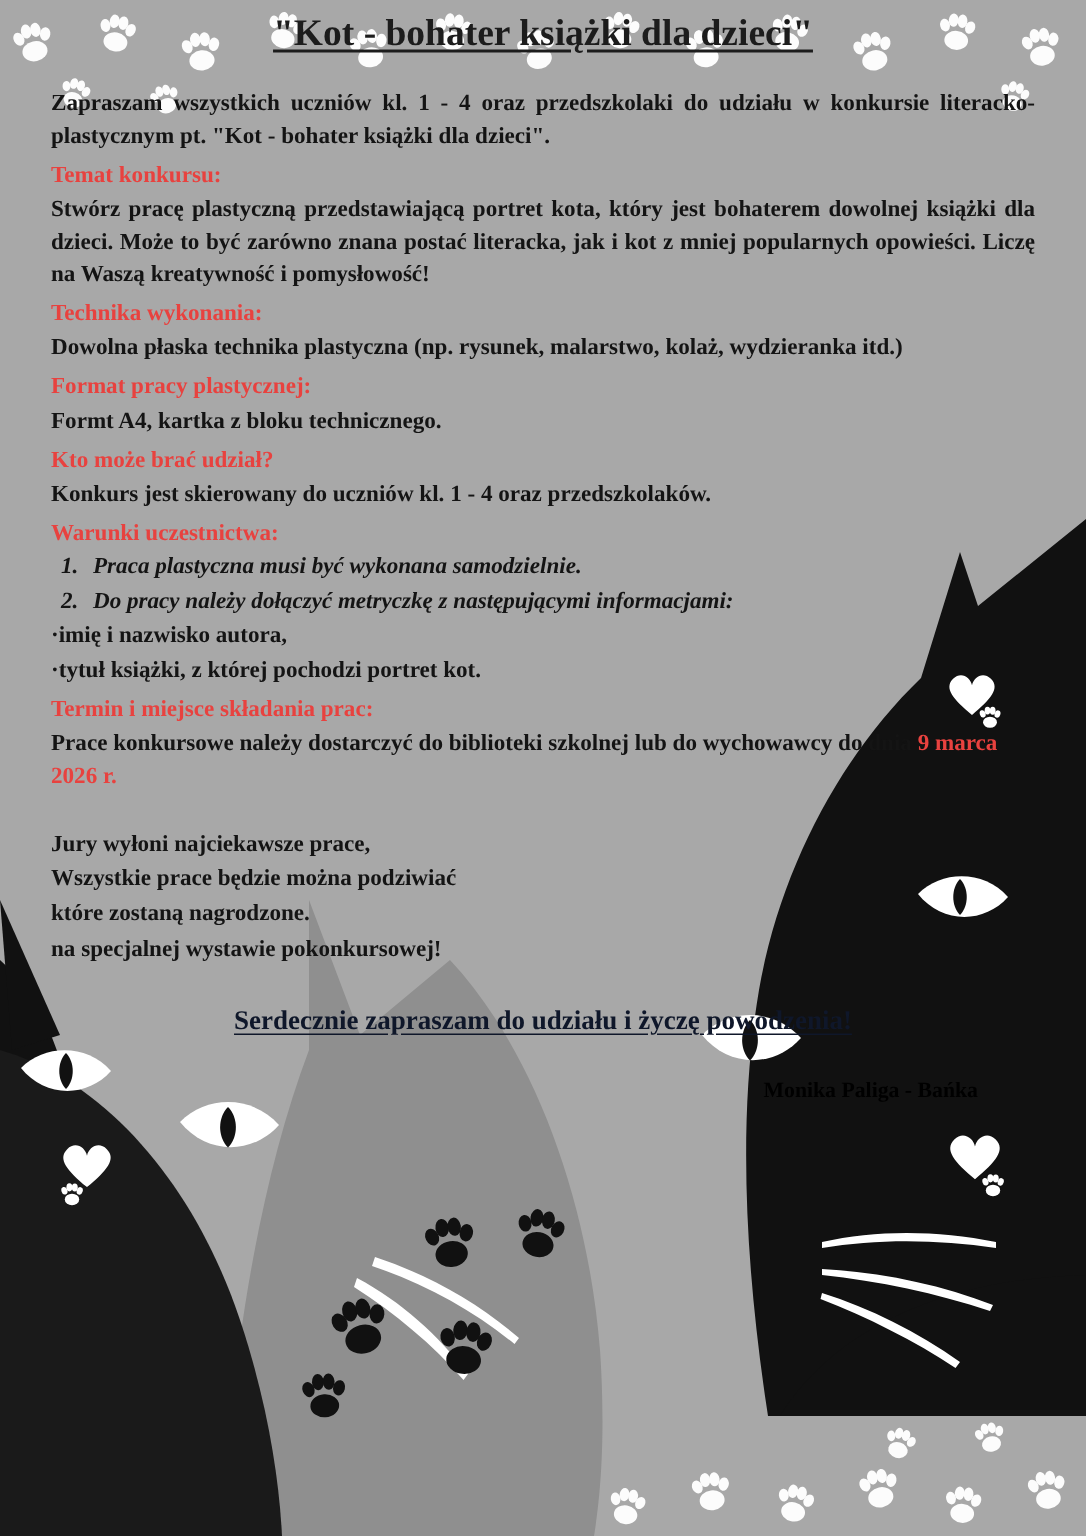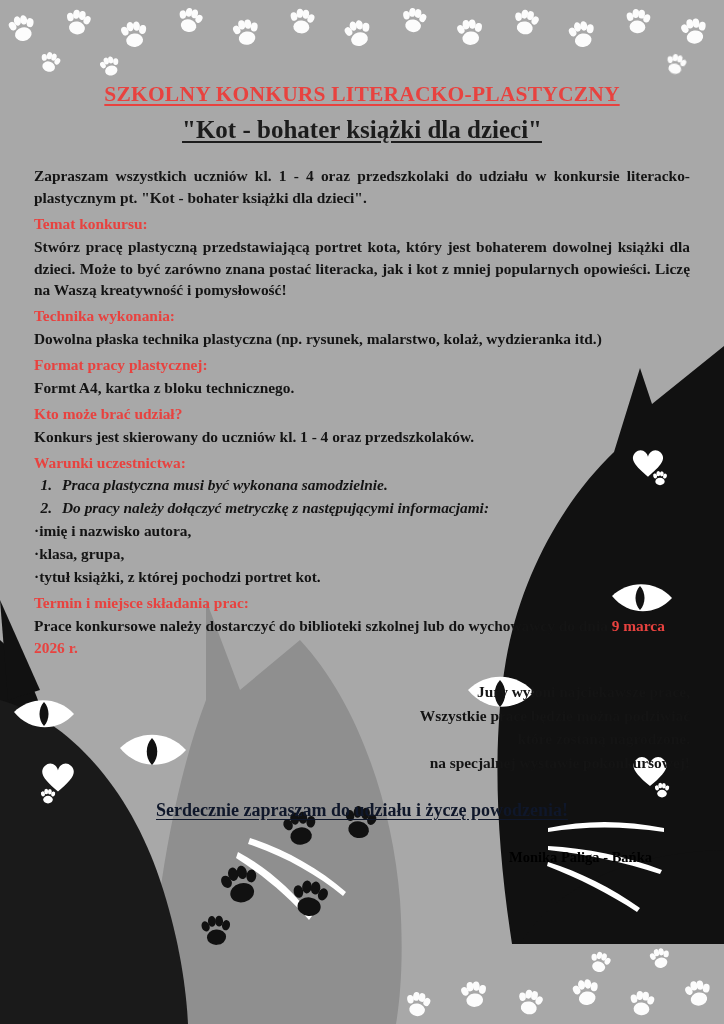--- a/index.html
+++ b/index.html
@@ -99,21 +99,21 @@
     list-style: none;
     font-weight: bold;
   }
   .dash-list li { margin: 0 0 1px 0; }
 
   .deadline-line { font-weight: bold; margin: 0; }
   .deadline-date { color: #e8423f; font-weight: bold; }
 
   .jury {
     margin: 22px 0 0 0;
-    text-align: right;
+    text-align: left;
     font-size: 15.4px;
     line-height: 1.52;
     font-weight: bold;
     color: #141414;
   }
 
   .invite {
     margin: 26px 0 0 0;
     text-align: center;
     font-size: 18px;
@@ -249,21 +249,20 @@
       <use href="#paw" transform="translate(300,828) rotate(-8) scale(1.35)"></use>
       <use href="#paw" transform="translate(360,822) rotate(10) scale(1.3)"></use>
       <use href="#paw" transform="translate(240,884) rotate(-14) scale(1.5)"></use>
       <use href="#paw" transform="translate(310,898) rotate(6) scale(1.45)"></use>
       <use href="#paw" transform="translate(216,930) rotate(-4) scale(1.2)"></use>
     </g>
   </svg>
 
   <div class="content">
 
-    <h1 class="title-main">SZKOLNY KONKURS LITERACKO-PLASTYCZNY</h1>
     <h2 class="title-sub">"Kot - bohater książki dla dzieci"</h2>
 
     <div class="body-block">
 
       <p class="para">Zapraszam wszystkich uczniów kl. 1 - 4 oraz przedszkolaki do udziału w konkursie literacko-plastycznym pt. "Kot - bohater książki dla dzieci".</p>
 
       <div>
         <div class="heading">Temat konkursu:</div>
         <p class="para">Stwórz pracę plastyczną przedstawiającą portret kota, który jest bohaterem dowolnej książki dla dzieci. Może to być zarówno znana postać literacka, jak i kot z mniej popularnych opowieści. Liczę na Waszą kreatywność i pomysłowość!</p>
       </div>
@@ -284,21 +283,20 @@
       </div>
 
       <div>
         <div class="heading">Warunki uczestnictwa:</div>
         <ol class="rules">
           <li>Praca plastyczna musi być wykonana samodzielnie.</li>
           <li>Do pracy należy dołączyć metryczkę z następującymi informacjami:</li>
         </ol>
         <ul class="dash-list">
           <li>·imię i nazwisko autora,</li>
-          <li>·klasa, grupa,</li>
           <li>·tytuł książki, z której pochodzi portret kot.</li>
         </ul>
       </div>
 
       <div>
         <div class="heading">Termin i miejsce składania prac:</div>
         <p class="deadline-line"><span>Prace konkursowe należy dostarczyć do biblioteki szkolnej lub do wychowawcy do dnia </span><span class="deadline-date">9 marca  2026 r.</span></p>
       </div>
     </div>
 

